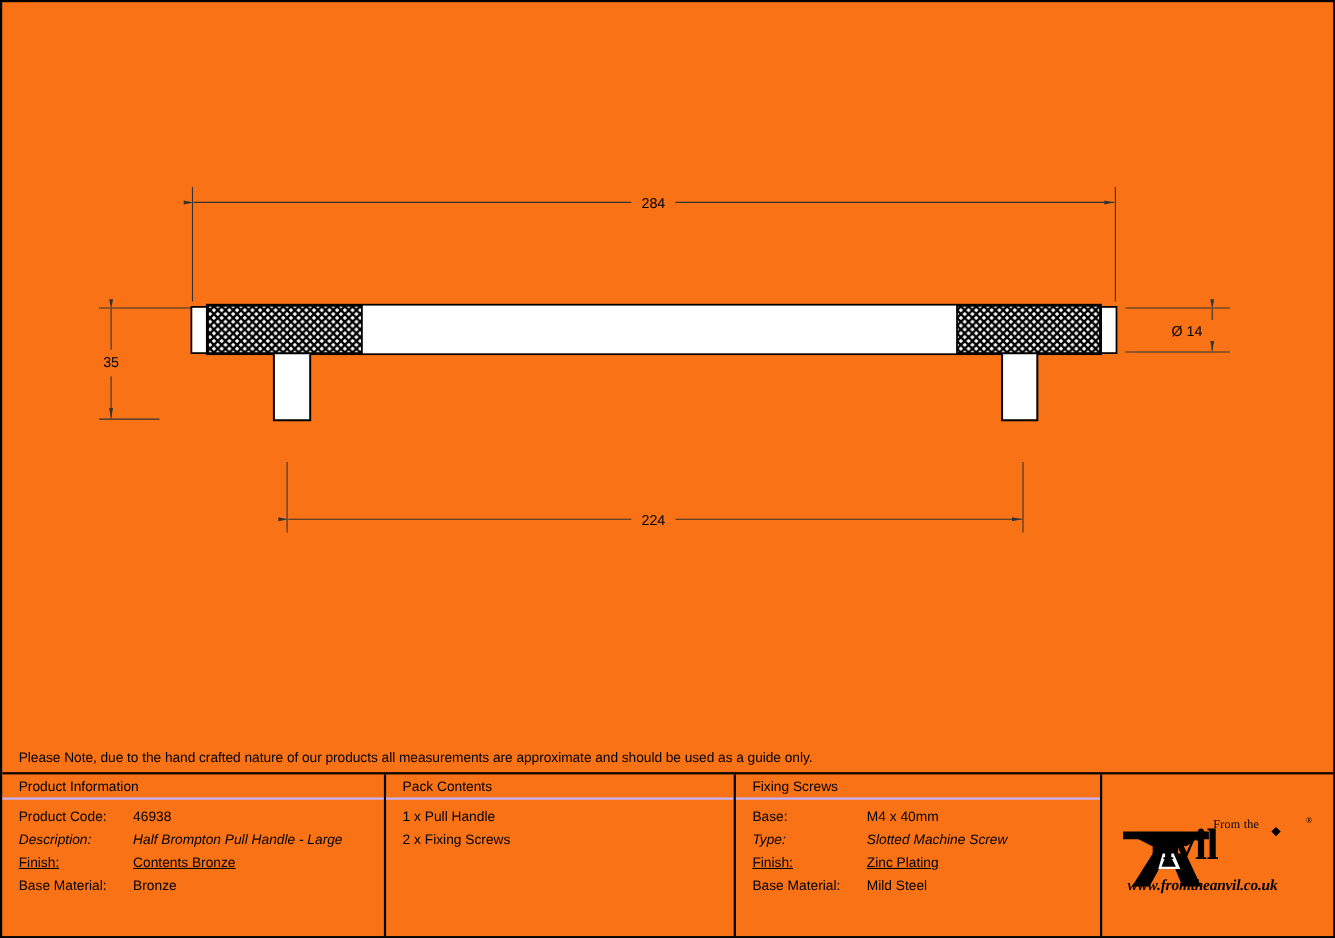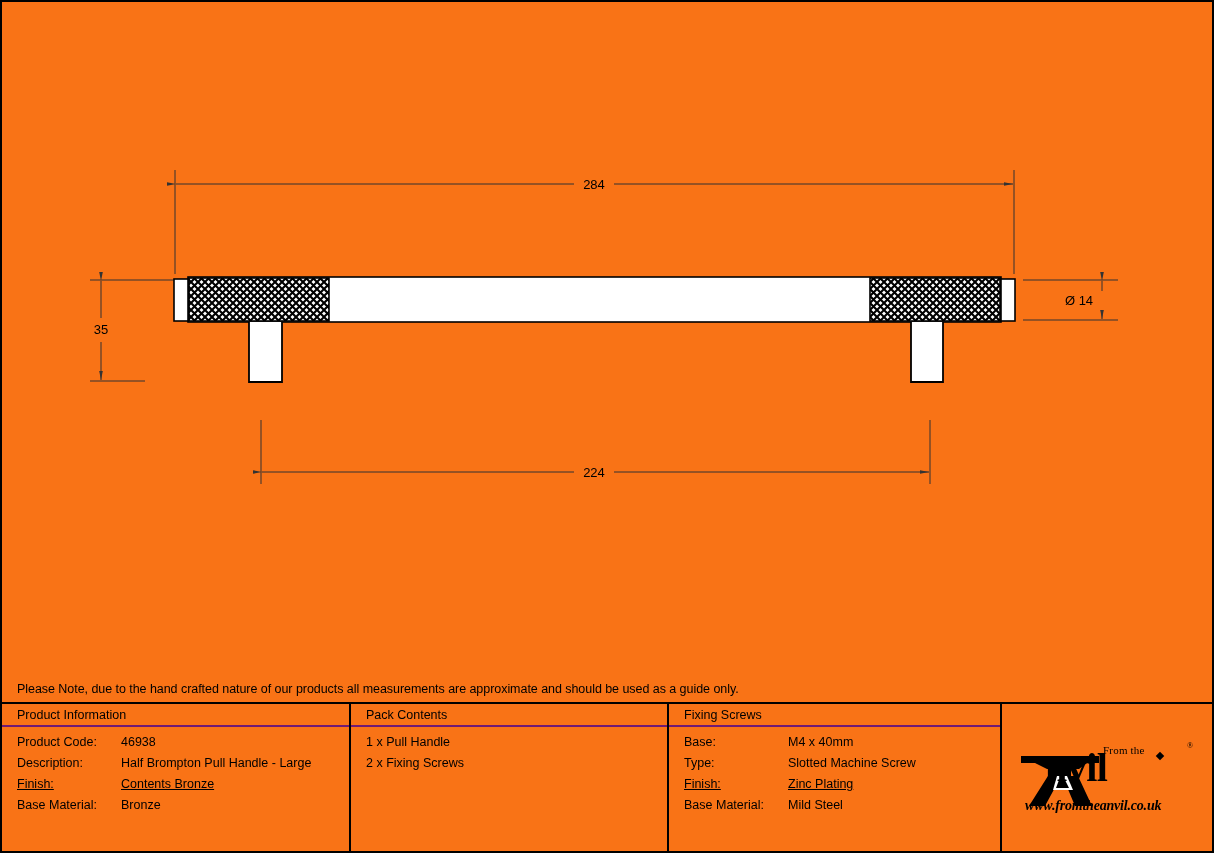--- a/index.html
+++ b/index.html
@@ -74,21 +74,21 @@
   }
   .col-divider {
     border-left: 2px solid #000;
   }
   .col-head {
     position: absolute;
     left: 0;
     top: 0;
     right: 0;
     height: 23px;
-    border-bottom: 2px solid #701a75;
+    border-bottom: 2px solid #c4b5fd;
     box-sizing: border-box;
   }
   .col-head span {
     position: absolute;
     left: 15px;
     top: 4px;
     font-size: 12.5px;
   }
   .col-body {
     position: absolute;
@@ -98,21 +98,21 @@
     bottom: 0;
   }
   .kv {
     position: absolute;
     font-size: 12.5px;
     white-space: nowrap;
   }
   .kv-label { left: 15px; }
   .kv-value { left: 119px; }
   .kv-r1 { top: 8px; }
-  .kv-r2 { top: 29px; }
+  .kv-r2 { top: 29px; font-style: italic; }
   .kv-r3 { top: 50px; text-decoration: underline; }
   .kv-r4 { top: 71px; }
   .plain {
     position: absolute;
     left: 15px;
     font-size: 12.5px;
     white-space: nowrap;
   }
   .plain-r1 { top: 8px; }
   .plain-r2 { top: 29px; }

